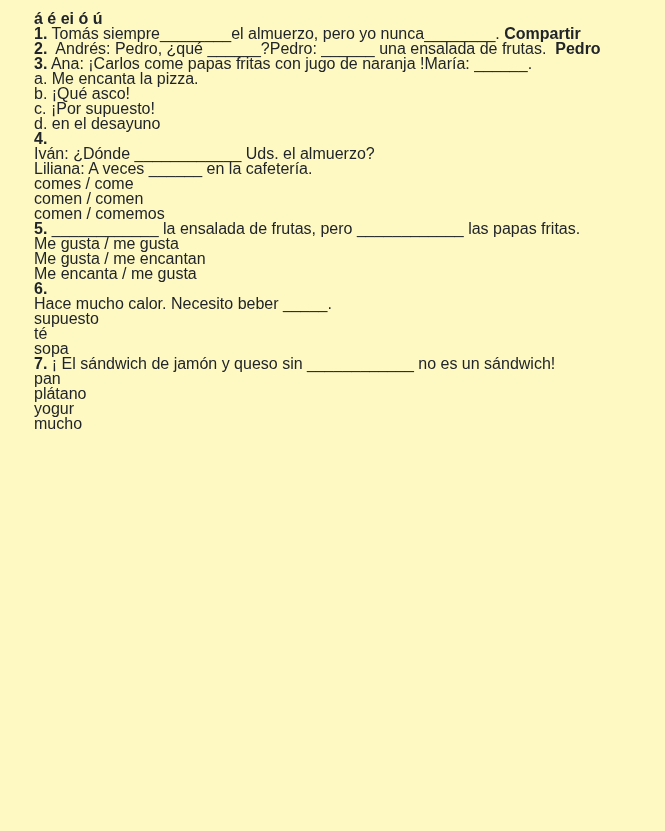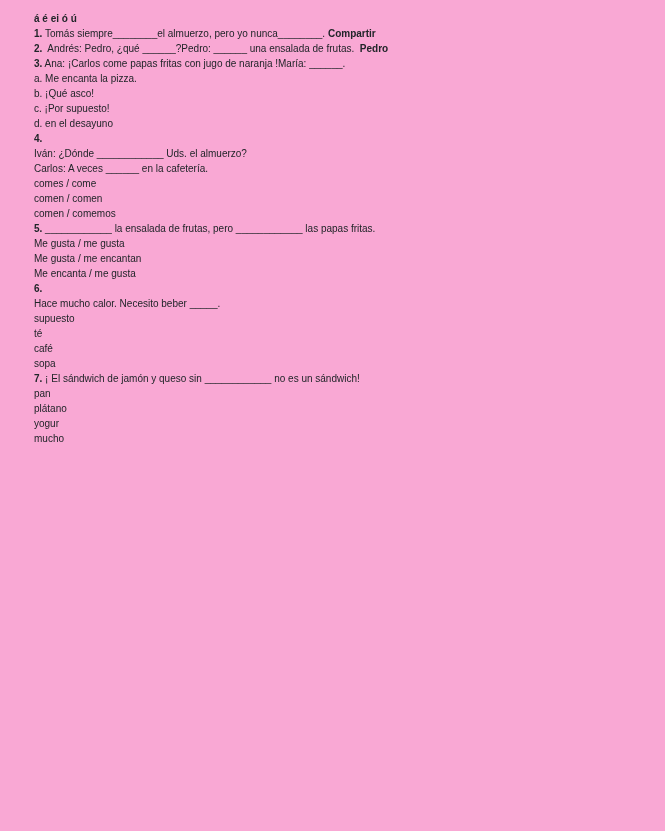--- a/index.html
+++ b/index.html
@@ -4,24 +4,24 @@
 <style>
   html, body {
     margin: 0;
     padding: 0;
     background: #ffffff;
   }
   .page {
     width: 665px;
     min-height: 831px;
     box-sizing: border-box;
-    background: #f9a8d4;
+    background: #fef9c3;
     color: #212529;
     font-family: "Liberation Sans", sans-serif;
-    font-size: 10px;
+    font-size: 16px;
     padding: 11px 24px 20px 34px;
   }
   p.line {
     margin: 0;
     line-height: 15px;
     white-space: pre-wrap;
   }
   .para  { margin-bottom: 16px; }
   .tight { margin-bottom: 6px; }
   .gap-top { margin-top: 32px; }
@@ -40,35 +40,34 @@
 
   <p class="line para"><span class="bold">3.</span><span> Ana: ¡Carlos come papas fritas con jugo de naranja !María: ______.</span></p>
 
   <p class="line para">a. Me encanta la pizza.</p>
   <p class="line para">b. ¡Qué asco!</p>
   <p class="line para">c. ¡Por supuesto!</p>
   <p class="line para">d. en el desayuno</p>
 
   <p class="line tight bold">4.</p>
   <p class="line tight">Iván: ¿Dónde ____________ Uds. el almuerzo?</p>
-  <p class="line tight">Carlos: A veces ______ en la cafetería.</p>
+  <p class="line tight">Liliana: A veces ______ en la cafetería.</p>
   <p class="line tight">comes / come</p>
   <p class="line tight">comen / comen</p>
   <p class="line tight">comen / comemos</p>
 
   <p class="line tight gap-top"><span class="bold">5.</span><span> ____________ la ensalada de frutas, pero ____________ las papas fritas.</span></p>
   <p class="line tight">Me gusta / me gusta</p>
   <p class="line tight">Me gusta / me encantan</p>
   <p class="line tight">Me encanta / me gusta</p>
 
   <p class="line tight bold">6.</p>
   <p class="line tight">Hace mucho calor. Necesito beber _____.</p>
   <p class="line tight">supuesto</p>
   <p class="line tight">té</p>
-  <p class="line tight">café</p>
   <p class="line para">sopa</p>
 
   <p class="line para"><span class="bold">7.</span><span> ¡ El sándwich de jamón y queso sin ____________ no es un sándwich!</span></p>
   <p class="line para">pan</p>
   <p class="line para">plátano</p>
   <p class="line para">yogur</p>
   <p class="line para">mucho</p>
 
 </div>
 

